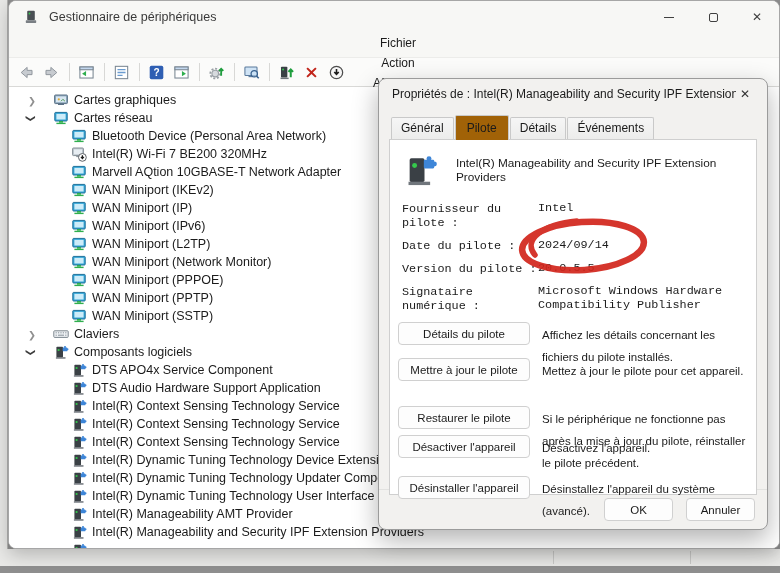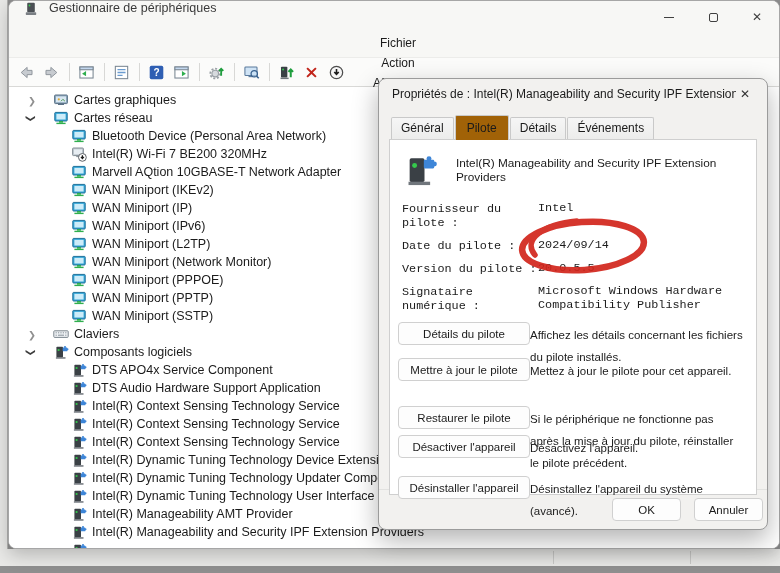--- a/index.html
+++ b/index.html
@@ -7,21 +7,21 @@
   .screen { position:relative; width:780px; height:573px; background:#8f8f8f; overflow:hidden;
             font-family:"Liberation Sans","DejaVu Sans",sans-serif; color:#1b1b1b; }
   
   .behind-left { position:absolute; left:0; top:0; width:8px; height:552px; background:#e9e9e7; border-right:1px solid #b2b2b0; }
   .strip-light { position:absolute; left:0; top:549px; width:780px; height:17px; background:#e9e9e7; }
   .vsep { position:absolute; top:551px; height:13px; width:1px; background:#cbcbc9; }
 
   
   .main-window { position:absolute; left:8px; top:0; width:772px; height:549px; background:#fff;
                  border:1px solid #a6a6a6; border-radius:8px; box-shadow:0 6px 18px rgba(0,0,0,.22); overflow:hidden; z-index:1; }
-  .titlebar { height:32px; display:flex; align-items:flex-start; padding-left:14px; background:#f7f7f5; }
+  .titlebar { height:32px; display:flex; align-items:center; padding-left:14px; background:#f7f7f5; }
   .app-icon { width:16px; height:16px; margin-right:10px; flex:none; }
   .app-icon svg { width:16px; height:16px; display:block; }
   .win-title { font-size:12.5px; color:#3a3a3a; flex:1; }
   .win-controls { display:flex; height:32px; }
   .wc { width:44px; display:flex; align-items:center; justify-content:center; color:#404040; }
   .min-glyph { width:10px; height:1px; background:#404040; display:block; }
   .max-glyph { width:9px; height:9px; border:1px solid #404040; border-radius:2px; display:block; }
   .close-glyph { font-size:12px; color:#404040; }
 
   .menubar { height:24px; display:flex; align-items:center; padding-left:8px; background:#f7f7f5; font-size:12px;flex-direction:column; }
@@ -66,25 +66,25 @@
   .fields { margin:6px 0 0 12px; font-size:11.8px;font-family:Liberation Mono, monospace; }
   .field-row { display:flex; margin-bottom:9px; }
   .f-label { width:136px; flex:none; }
   .f-value { width:222px; line-height:13.5px; }
 
   .actions { position:relative; height:185px; margin:4px 8px 0; }
   .action-row { position:absolute; left:0; right:0; display:flex; align-items:flex-start; }
   .action-row.i0 { top:0; } .action-row.i1 { top:36px; } .action-row.i2 { top:84px; }
   .action-row.i3 { top:113px; } .action-row.i4 { top:154px; }
   .act-btn { width:132px; height:23px; flex:none; background:#fdfdfd; border:1px solid #d0d0d0; border-radius:4px;
-             font-family:inherit; font-size:11.5px; color:#1b1b1b; cursor:default; }
+             font-family:inherit; font-size:11.5px; color:#1b1b1b; margin-right:12px; cursor:default; }
   .act-desc { font-size:11.5px; line-height:22px; width:214px; padding-top:2px; }
 
   .dlg-footer { position:absolute; left:0; right:0; bottom:0; height:40px; border-top:1px solid #e2e2e0;
-                display:flex; align-items:center; justify-content:flex-end; padding-right:4px; gap:13px; }
+                display:flex; align-items:center; justify-content:flex-end; padding-right:12px; gap:13px; }
   .dlg-btn { width:69px; height:23px; background:#fdfdfd; border:1px solid #d0d0d0; border-radius:4px;
              font-family:inherit; font-size:11.5px; color:#1b1b1b; cursor:default; }
 
   
   .red-circle { position:absolute; left:505px; top:209px; width:160px; height:75px; z-index:50; pointer-events:none; opacity:.92; }
 </style>
 </head>
 <body>
 
 <div class="screen">

